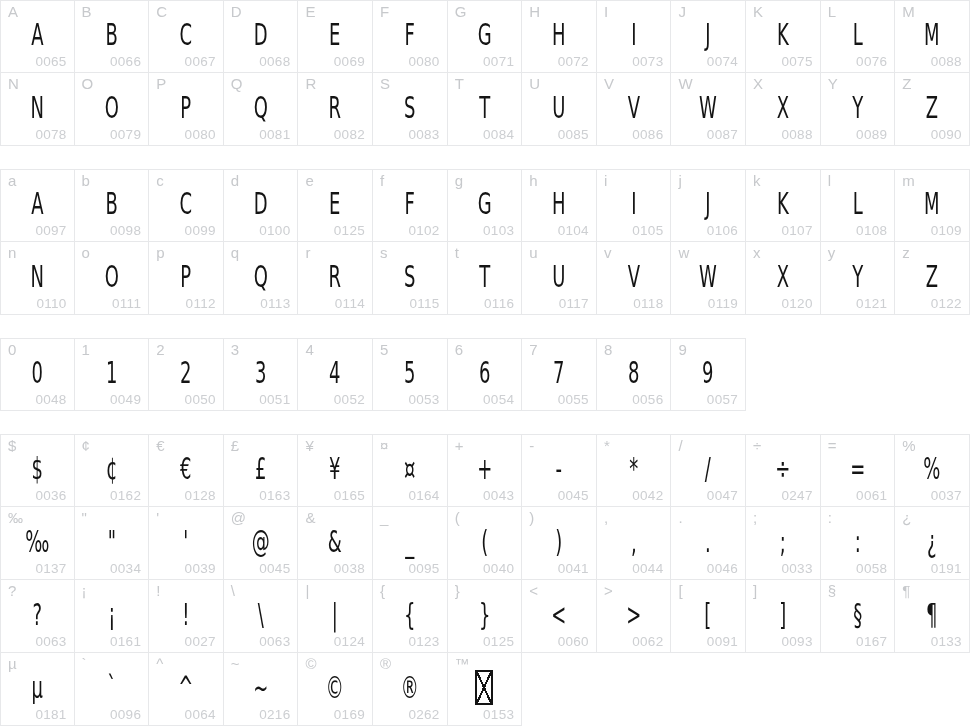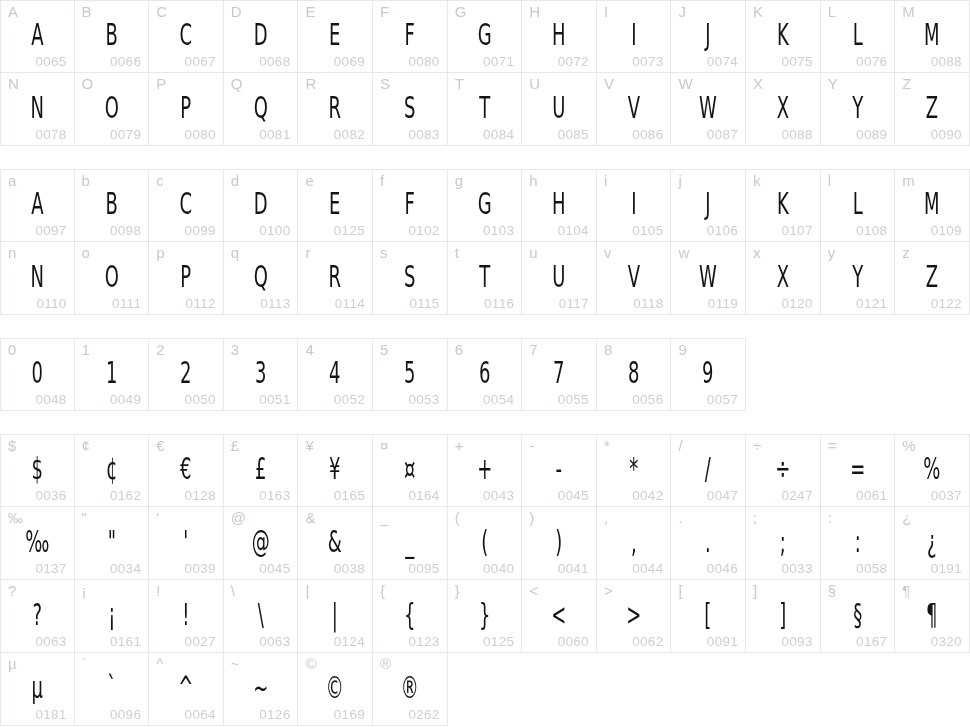--- a/index.html
+++ b/index.html
@@ -563,46 +563,51 @@
     <span class="cell-code">0093</span>
   </div>
       <div class="cell">
     <span class="cell-label">§</span>
     <span class="cell-glyph">§</span>
     <span class="cell-code">0167</span>
   </div>
       <div class="cell">
     <span class="cell-label">¶</span>
     <span class="cell-glyph">¶</span>
-    <span class="cell-code">0320</span>
+    <span class="cell-code">0133</span>
   </div>
       <div class="cell first-col">
     <span class="cell-label">µ</span>
     <span class="cell-glyph">µ</span>
     <span class="cell-code">0181</span>
   </div>
       <div class="cell">
     <span class="cell-label">`</span>
     <span class="cell-glyph">`</span>
     <span class="cell-code">0096</span>
   </div>
       <div class="cell">
     <span class="cell-label">^</span>
     <span class="cell-glyph">^</span>
     <span class="cell-code">0064</span>
   </div>
       <div class="cell">
     <span class="cell-label">~</span>
     <span class="cell-glyph">~</span>
-    <span class="cell-code">0126</span>
+    <span class="cell-code">0216</span>
   </div>
       <div class="cell">
     <span class="cell-label">©</span>
     <span class="cell-glyph">©</span>
     <span class="cell-code">0169</span>
   </div>
       <div class="cell">
     <span class="cell-label">®</span>
     <span class="cell-glyph">®</span>
     <span class="cell-code">0262</span>
+  </div>
+      <div class="cell">
+    <span class="cell-label">™</span>
+    <span class="cell-glyph notdef"></span>
+    <span class="cell-code">0153</span>
   </div>
     </section>
 </div>
 
 </body></html>

